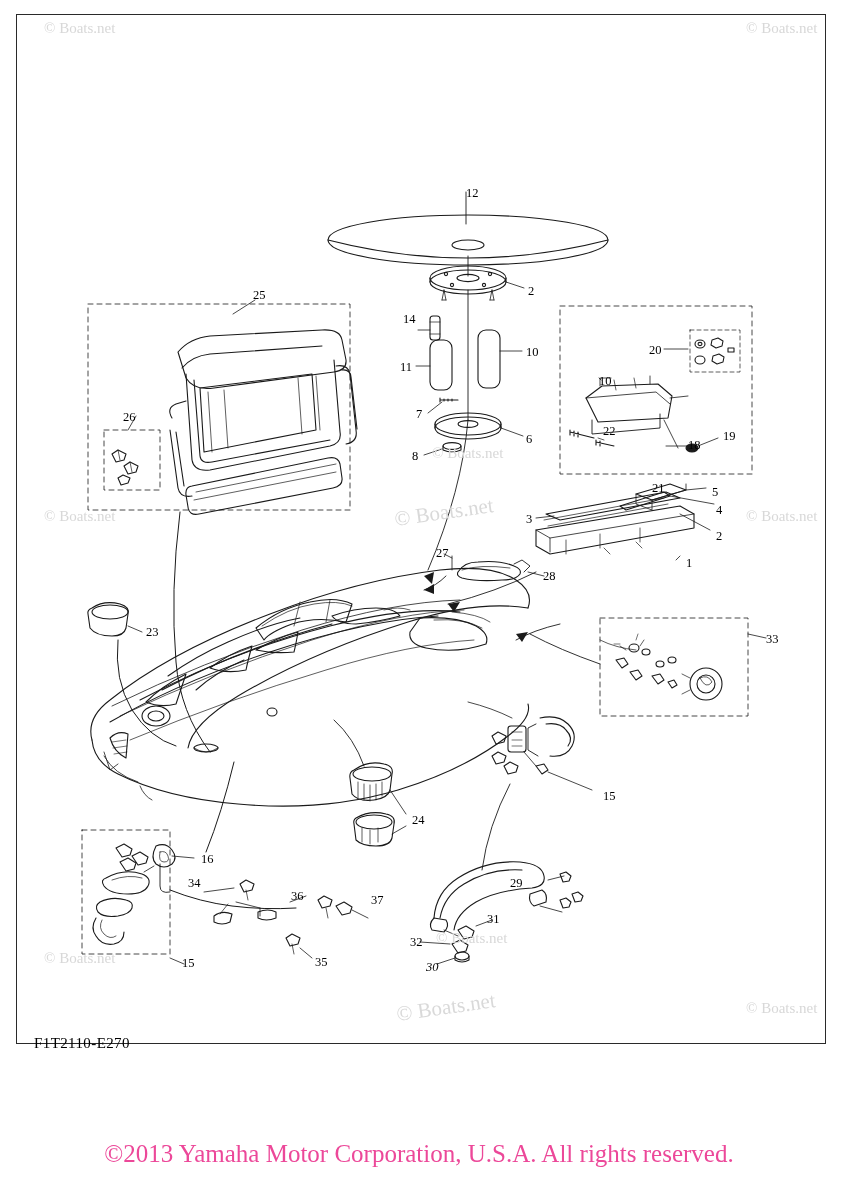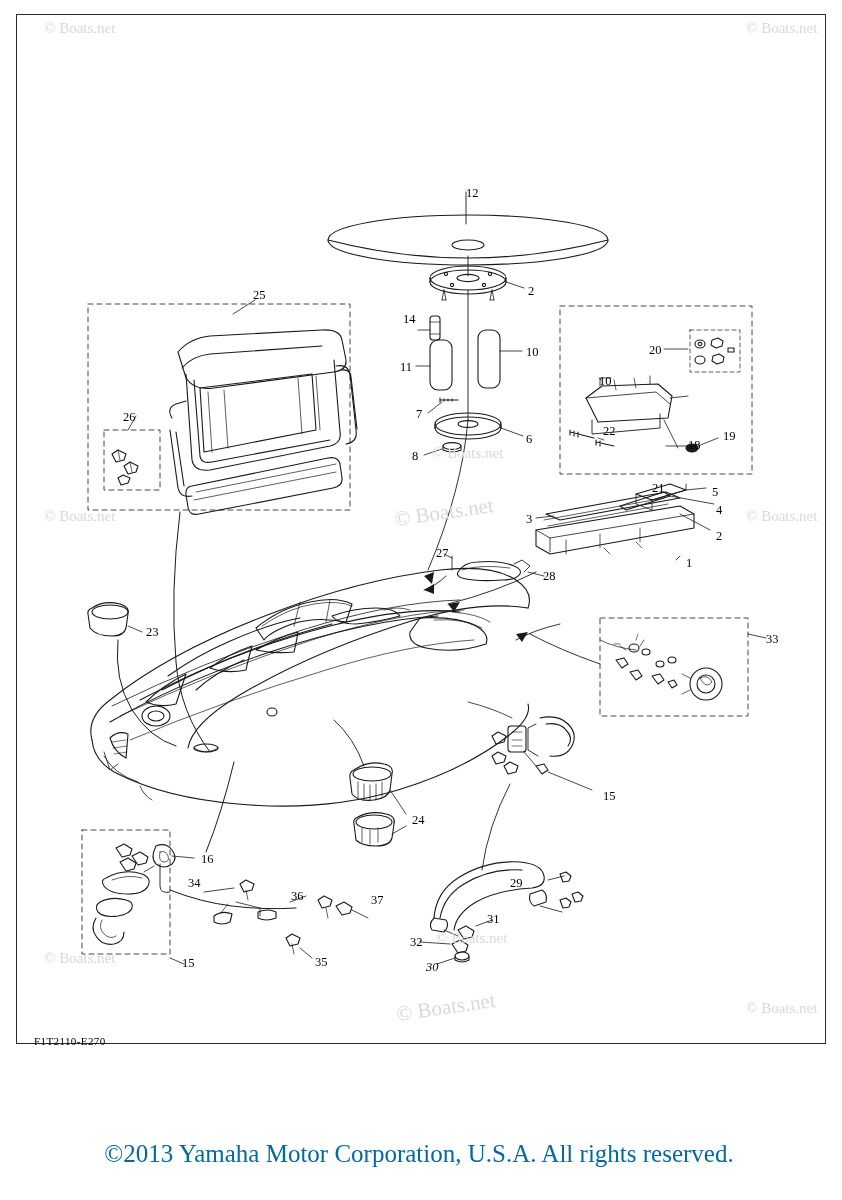--- a/index.html
+++ b/index.html
@@ -51,32 +51,32 @@
     color: #d9d9d9;
     font-size: 21px;
     white-space: nowrap;
     user-select: none;
   }
   .partno {
     position: absolute;
     left: 34px;
     top: 1035px;
     font-family: "Liberation Serif", serif;
-    font-size: 11px;
+    font-size: 15px;
     letter-spacing: 0.4px;
   }
   .copyright {
     position: absolute;
     left: 0;
     top: 1140px;
     width: 838px;
     text-align: center;
     font-family: "Liberation Serif", serif;
     font-size: 25px;
-    color: #0369a1;
+    color: #ec4899;
   }
   .callout {
     position: absolute;
     font-family: "Liberation Serif", serif;
     font-size: 12.5px;
     color: #000;
     white-space: nowrap;
   }
 </style>
 </head>

